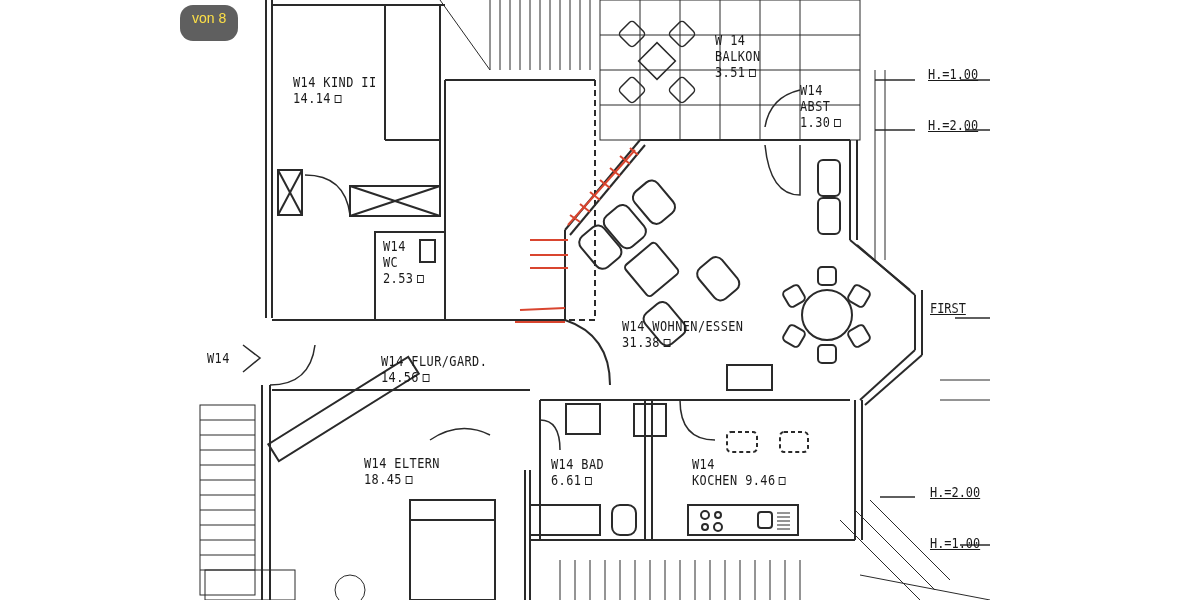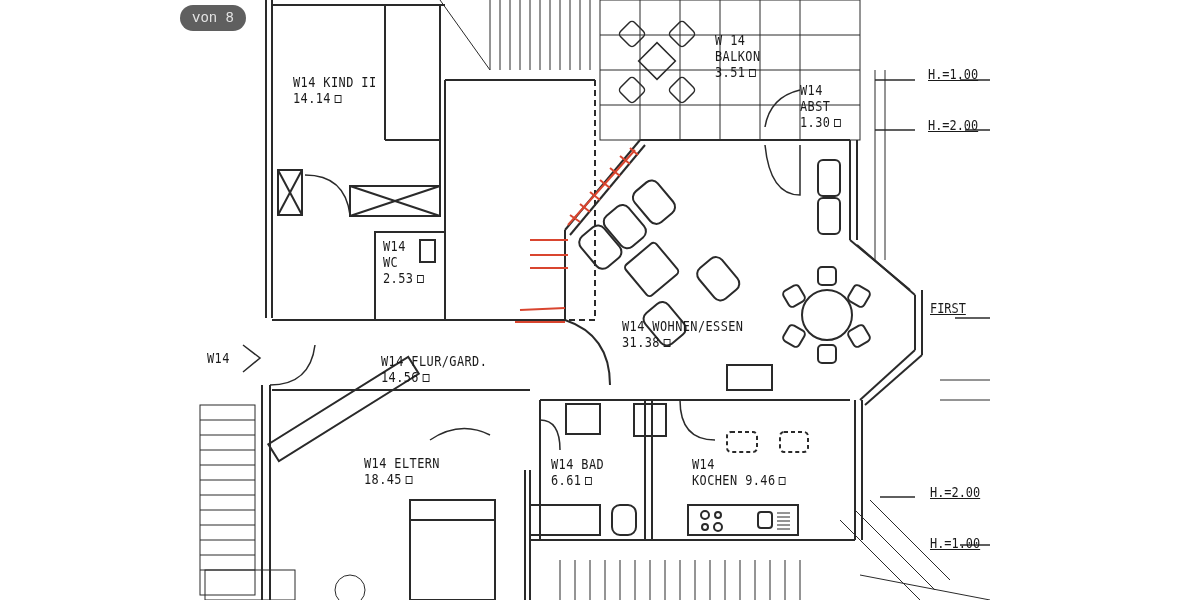--- a/index.html
+++ b/index.html
@@ -1,21 +1,21 @@
 <!DOCTYPE html>
 <html><head>
 <meta charset="utf-8">
 <style>
   html,body{margin:0;padding:0;background:#ffffff;}
   body{width:1200px;height:600px;overflow:hidden;position:relative;font-family:"DejaVu Sans Mono","Liberation Mono",monospace;}
   #plan{position:absolute;left:0;top:0;width:1200px;height:600px;}
   .lbl{position:absolute;color:#1a1a1a;font-family:"DejaVu Sans Mono","Liberation Mono",monospace;font-size:14px;line-height:16px;letter-spacing:0.5px;white-space:nowrap;transform:scaleX(0.85);transform-origin:left top;}
   .lbl .sq{display:inline-block;width:6px;height:6px;border:1.5px solid #1a1a1a;margin-left:4px;vertical-align:middle;}
   .hlab{position:absolute;font-family:"DejaVu Sans Mono","Liberation Mono",monospace;font-size:14px;color:#1a1a1a;text-decoration:underline;white-space:nowrap;transform:scaleX(0.85);transform-origin:left top;}
-  .pager{position:absolute;left:180px;top:5px;height:26px;padding:0 12px 0 12px;border-radius:13px;background:#5f5f5f;color:#e5e5e5;font-family:Liberation Mono, monospace;font-size:14px;line-height:26px;}
+  .pager{position:absolute;left:180px;top:5px;height:36px;padding:0 12px 0 12px;border-radius:13px;background:#5f5f5f;color:#fde047;font-family:Liberation Sans, sans-serif;font-size:14px;line-height:26px;}
 </style>
 </head>
 <body>
 
 <div id="plan">
 <svg width="1200" height="600" viewBox="0 0 1200 600">
   <g fill="none" stroke="#2a2a2a" stroke-width="2">
 
     <line x1="266" y1="0" x2="266" y2="318"></line>
     <line x1="272" y1="0" x2="272" y2="318"></line>

